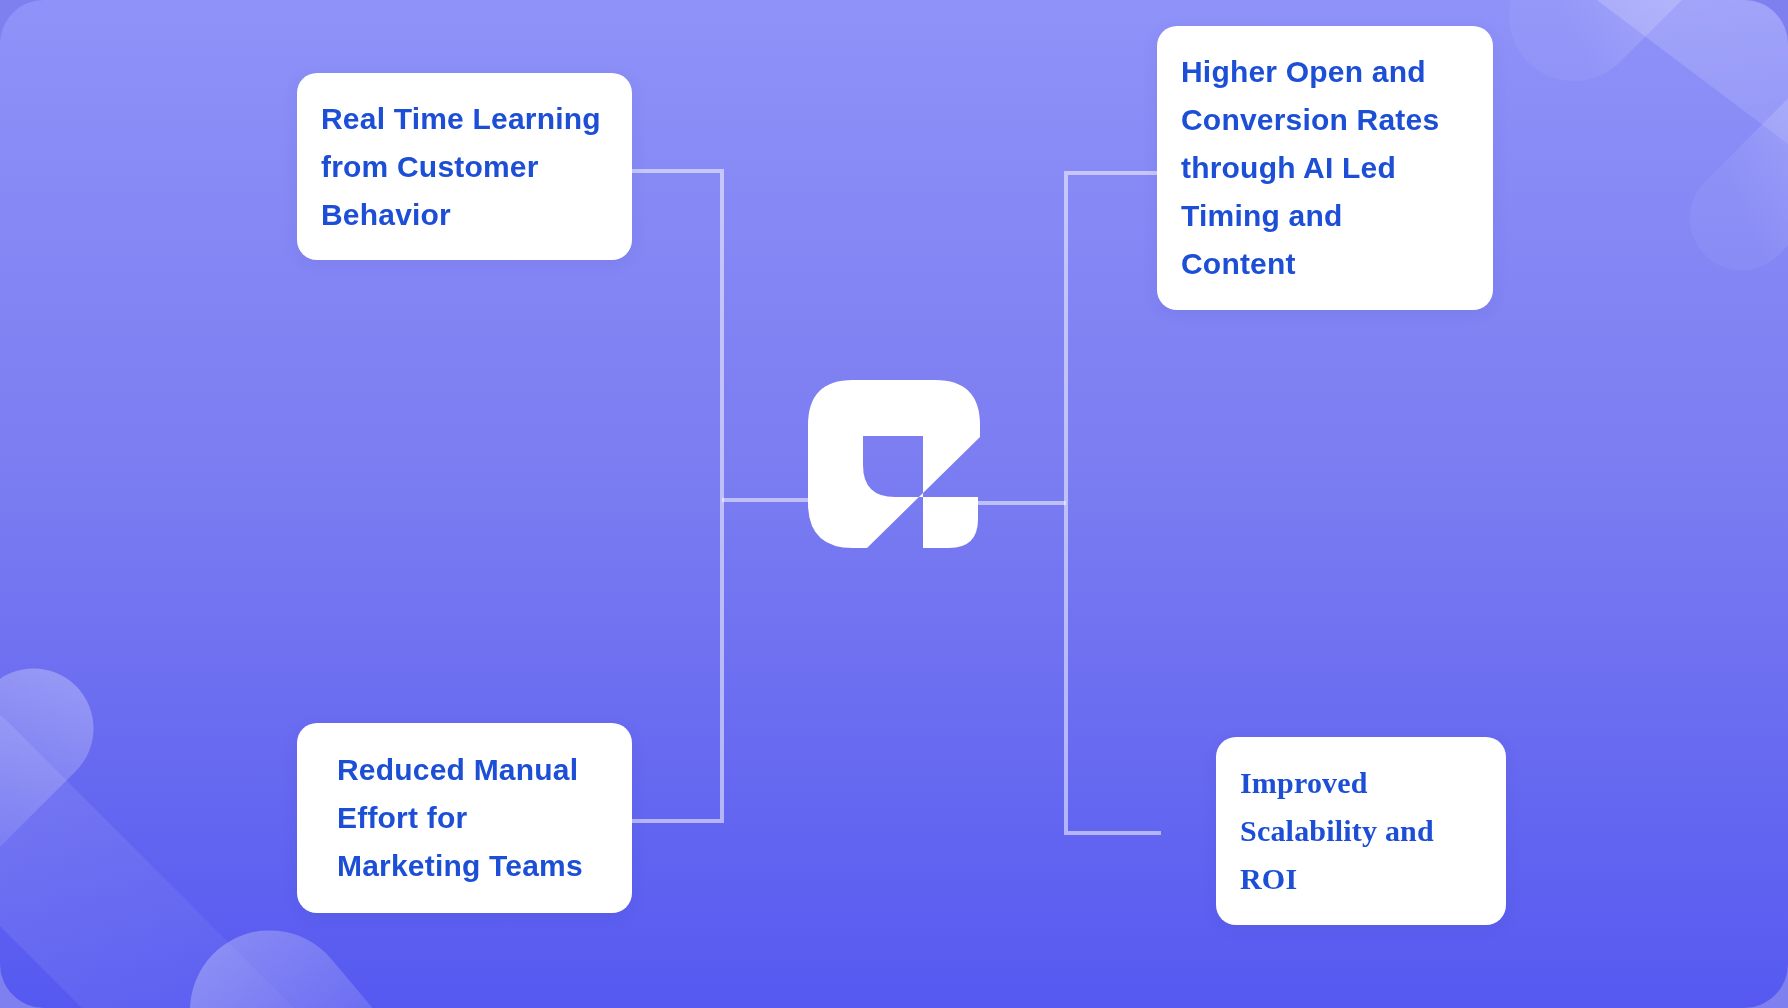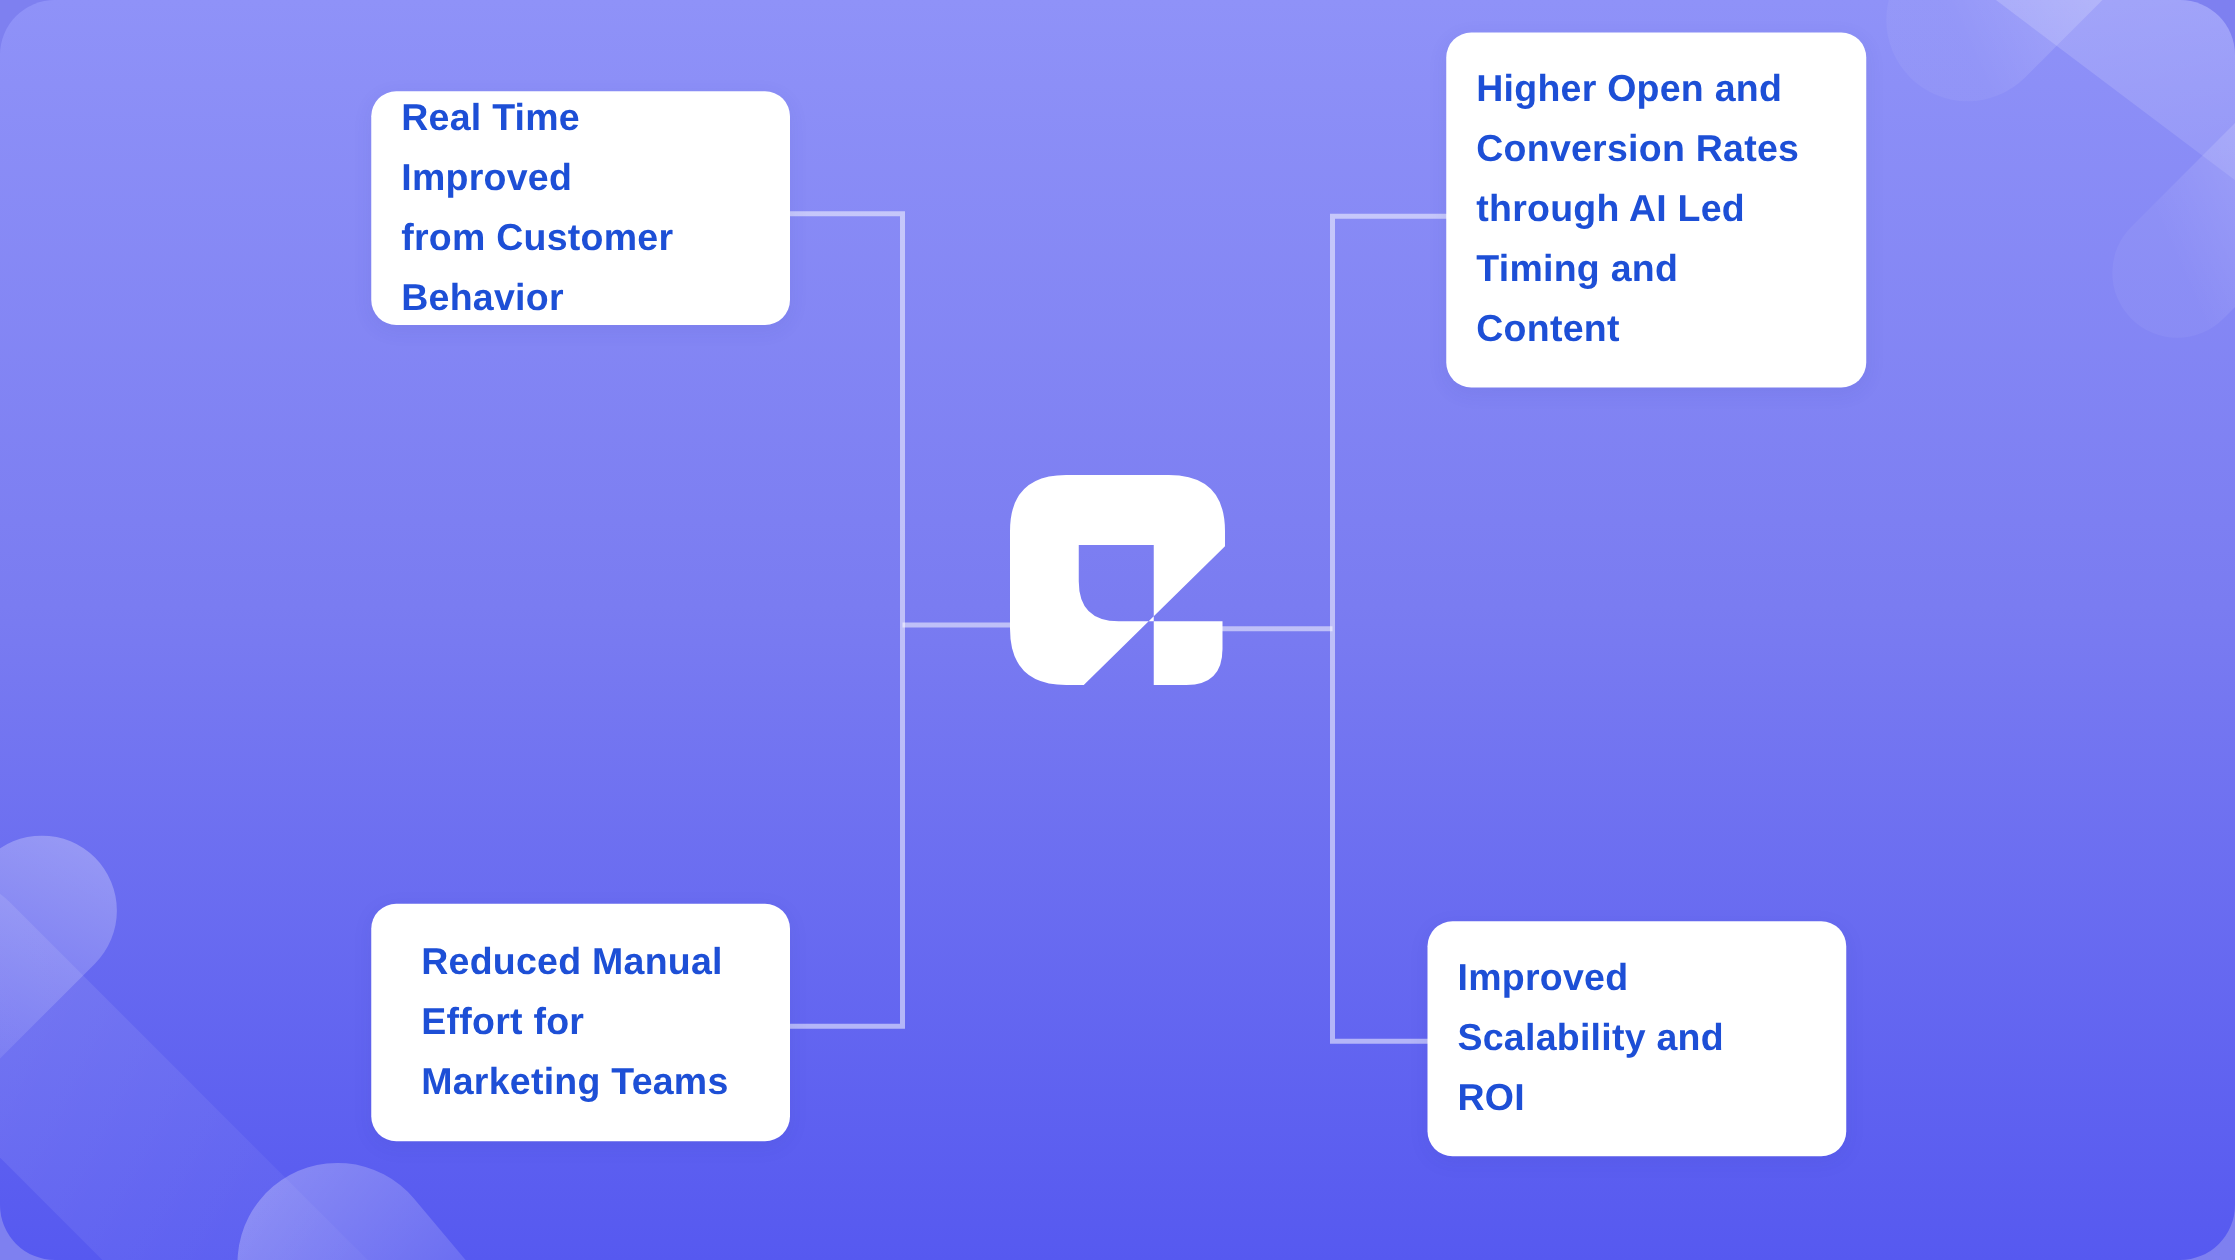--- a/index.html
+++ b/index.html
@@ -71,21 +71,21 @@
     white-space: pre-line;
     color: #1d4fd6;
     font-size: 30px;
     line-height: 48px;
     font-weight: 700;
     letter-spacing: 0.2px;
   }
   .card-tl { left: 297px; top: 73px;  width: 335px; height: 187px; }
   .card-tr { left: 1157px; top: 26px; width: 336px; height: 284px; }
   .card-bl { left: 297px; top: 723px; width: 335px; height: 190px; padding-left: 40px; }
-  .card-br { left: 1142px; top: 737px; width: 335px; height: 188px; }
+  .card-br { left: 1216px; top: 737px; width: 290px; height: 188px; font-family: Liberation Serif, serif; }
 </style>
 </head>
 <body>
 
 <div class="canvas">
   <div class="surface">
 
     <div class="blob blob-tr-teardrop"></div>
     <div class="blob blob-tr-band"></div>
     <div class="blob blob-tr-leaf"></div>
@@ -100,21 +100,21 @@
       <path d="M977 503 L1066 503"></path>
     </svg>
 
     <svg class="logo" viewBox="0 0 172 168" xmlns="http://www.w3.org/2000/svg">
       <path fill-rule="evenodd" d="M45 0 H127 Q172 0 172 45 V57 L59 168 H45 Q0 168 0 123 V45 Q0 0 45 0 Z
                M55 56 H115 V117 H87 Q55 117 55 85 V56 Z"></path>
       <path d="M115 117 H170 V139 Q170 168 141 168 H115 V117 Z"></path>
     </svg>
 
     <div class="card card-tl">
-      <p>Real Time Improved
+      <p>Real Time Learning
 from Customer
 Behavior</p>
     </div>
 
     <div class="card card-tr">
       <p>Higher Open and
 Conversion Rates
 through AI Led
 Timing and
 Content</p>

